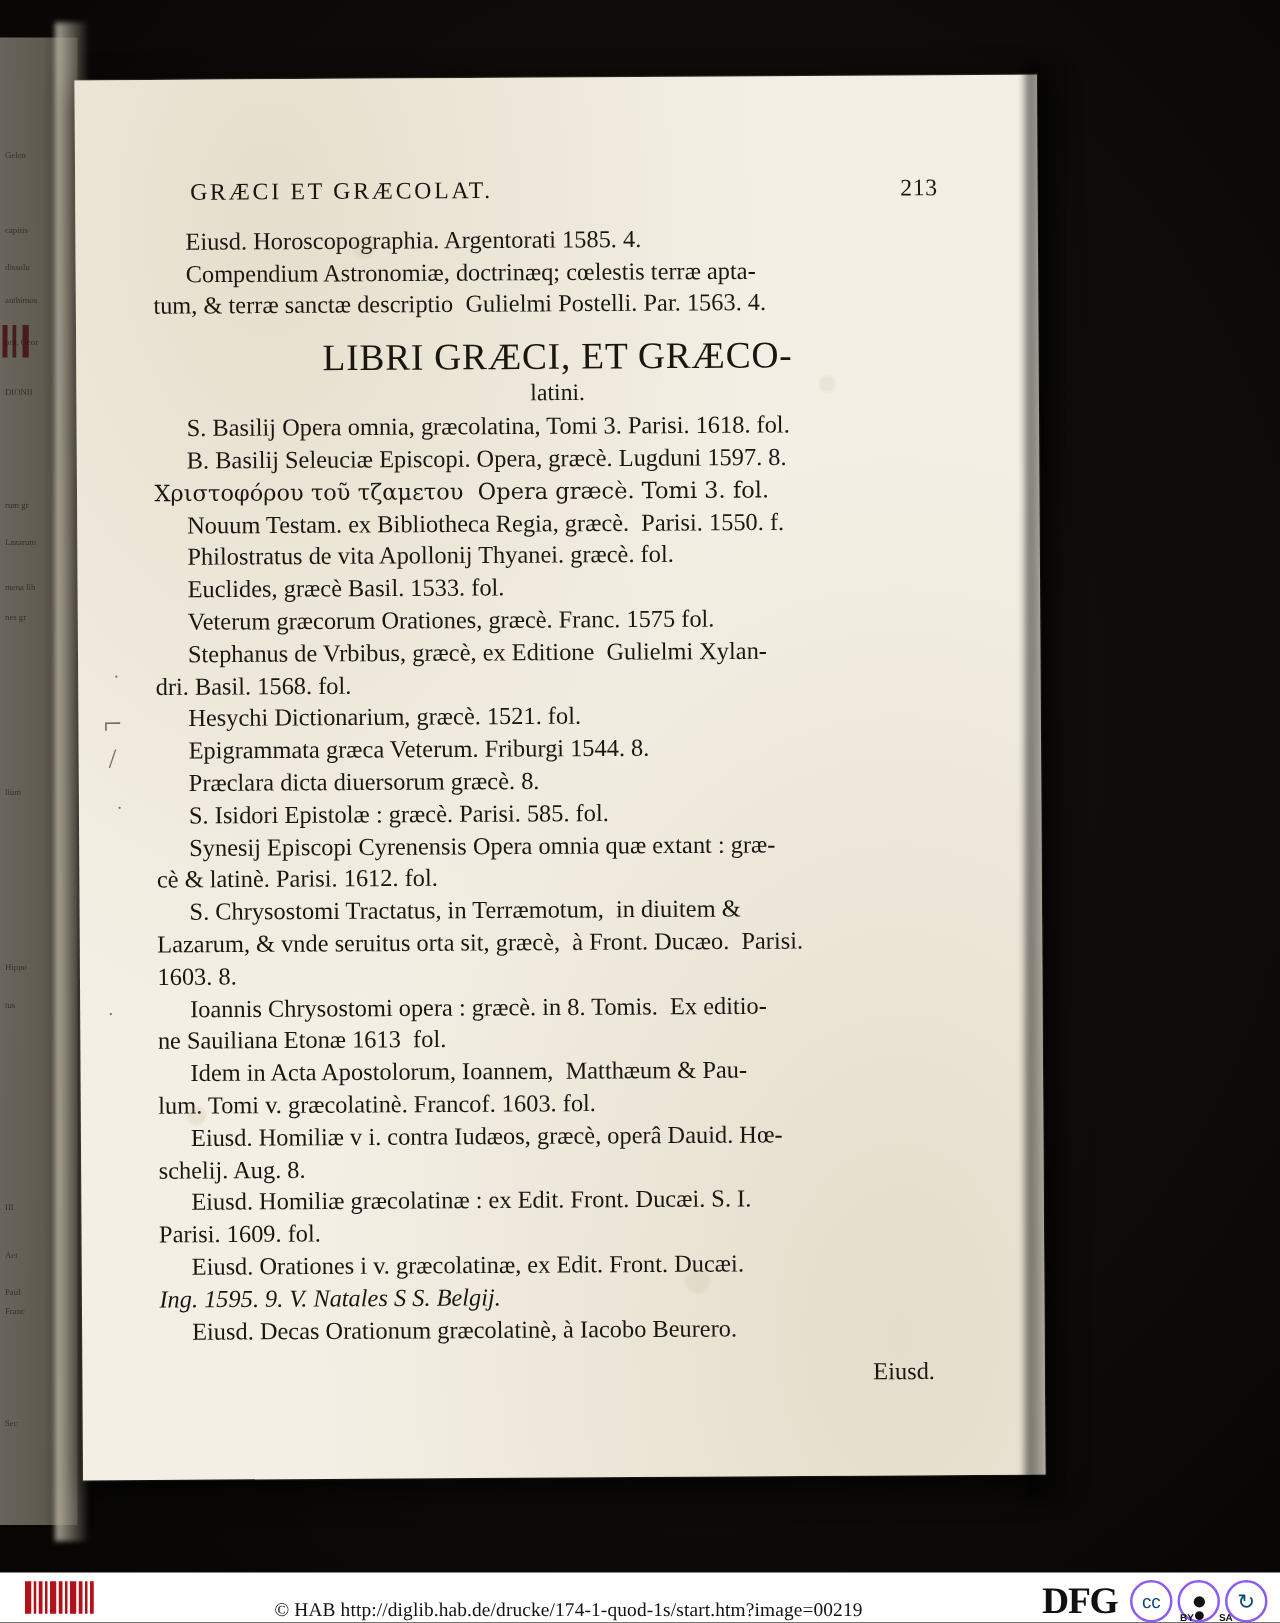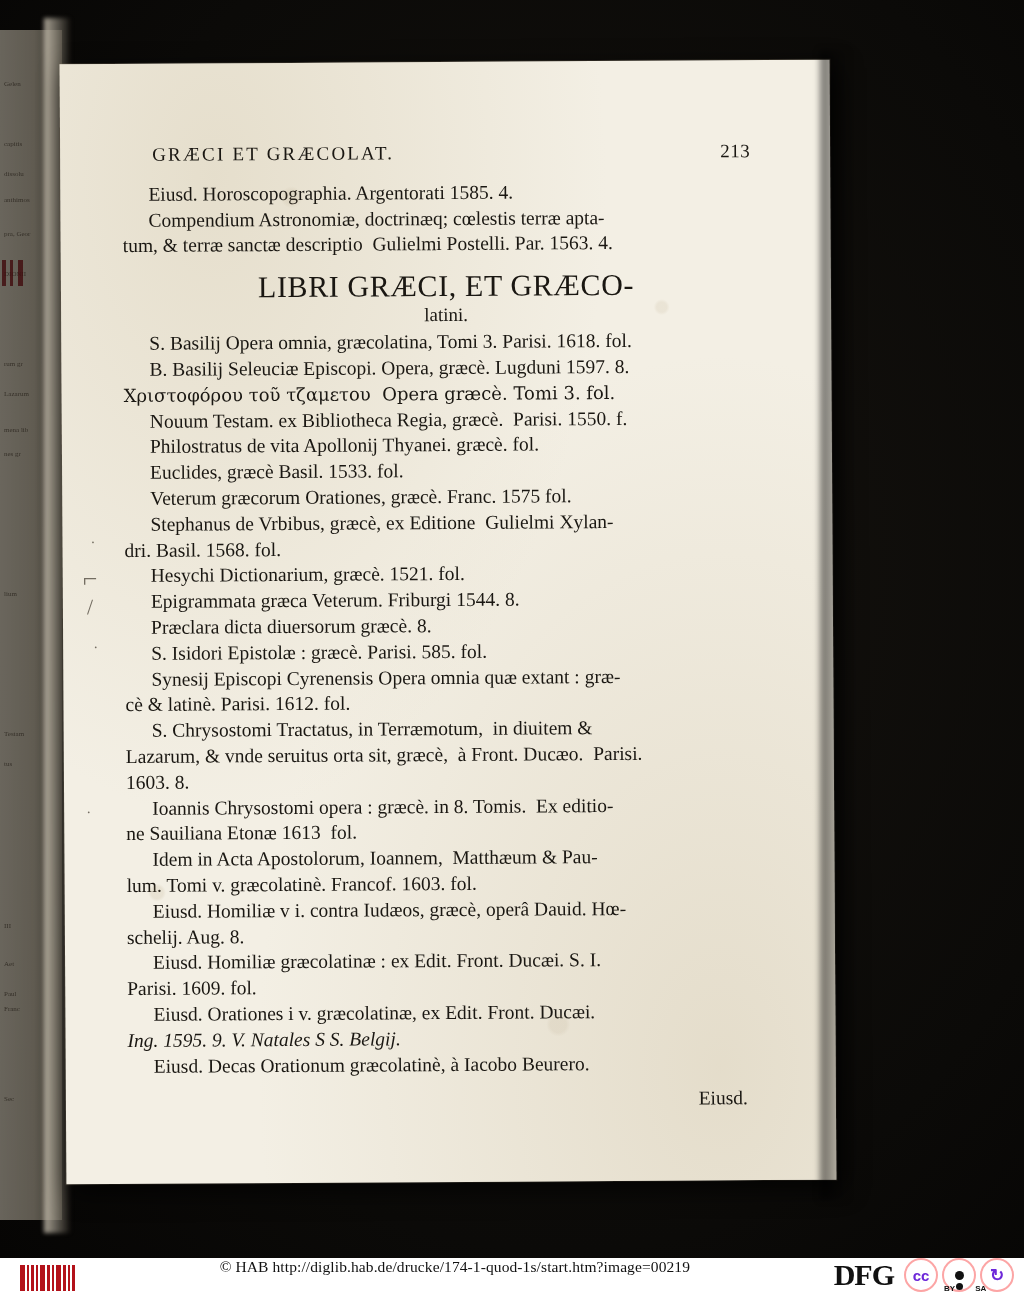--- a/index.html
+++ b/index.html
@@ -39,20 +39,21 @@
   .ghost-text {
     position: absolute;
     left: 4px;
     width: 54px;
     font-size: 7px;
     line-height: 9px;
     color: #3a3126;
     opacity: 0.75;
     font-family: "Liberation Serif", serif;
     word-break: break-all;
+    margin-top: 40px;
   }
   .ghost-bar {
     position: absolute;
     background: #6d0c12;
     opacity: .8;
   }
   .ghost-edge {
     position: absolute;
     left: 44px;
     top: 18px;
@@ -167,21 +168,21 @@
 
   
   .footer-bar {
     position: absolute;
     left: 0;
     bottom: 0;
     width: 1024px;
     height: 40px;
     background: #ffffff;
     display: flex;
-    align-items: flex-start;
+    align-items: flex-end;
   }
   .barcode {
     width: 86px;
     height: 40px;
     display: flex;
     align-items: center;
     justify-content: center;
     gap: 2px;
     padding-left: 8px;
     box-sizing: border-box;
@@ -212,26 +213,26 @@
   }
   .cc-group {
     display: flex;
     align-items: center;
     gap: 4px;
     padding-right: 10px;
   }
   .cc-badge {
     width: 34px; height: 34px;
     border-radius: 50%;
-    border: 2px solid #fca5a5;
+    border: 2px solid #8b5cf6;
     display: flex; align-items: center; justify-content: center;
     font-family: "Liberation Sans", sans-serif;
-    font-weight: bold;
+    font-weight: normal;
     font-size: 15px;
-    color: #6d28d9;
+    color: #0c4a6e;
     box-sizing: border-box;
   }
   .cc-badge.person::before {
     content: "";
     width: 9px; height: 9px;
     border-radius: 50%;
     background: #111;
     box-shadow: 0 11px 0 -1px #111;
   }
   .cc-badge.sa { font-size: 17px; }
@@ -257,21 +258,21 @@
   <div class="ghost-text" style="top:110px">capitis</div>
   <div class="ghost-text" style="top:140px">dissolu</div>
   <div class="ghost-text" style="top:166px">anthimos</div>
   <div class="ghost-text" style="top:200px">pra, Geor</div>
   <div class="ghost-text" style="top:240px">DIONII</div>
   <div class="ghost-text" style="top:330px">rum gr</div>
   <div class="ghost-text" style="top:360px">Lazarum</div>
   <div class="ghost-text" style="top:396px">mena lib</div>
   <div class="ghost-text" style="top:420px">nes gr</div>
   <div class="ghost-text" style="top:560px">lium</div>
-  <div class="ghost-text" style="top:700px">Testam</div>
+  <div class="ghost-text" style="top:700px">Hippo</div>
   <div class="ghost-text" style="top:730px">tus</div>
   <div class="ghost-text" style="top:892px">III</div>
   <div class="ghost-text" style="top:930px">Aet</div>
   <div class="ghost-text" style="top:975px">Franc</div>
   <div class="ghost-text" style="top:960px">Paul</div>
   <div class="ghost-text" style="top:1065px">Sec</div>
   <div class="ghost-bar" style="left:2px;  top:230px; width:4px; height:26px;"></div>
   <div class="ghost-bar" style="left:10px; top:230px; width:3px; height:26px;"></div>
   <div class="ghost-bar" style="left:18px; top:230px; width:5px; height:26px;"></div>
 </div>

